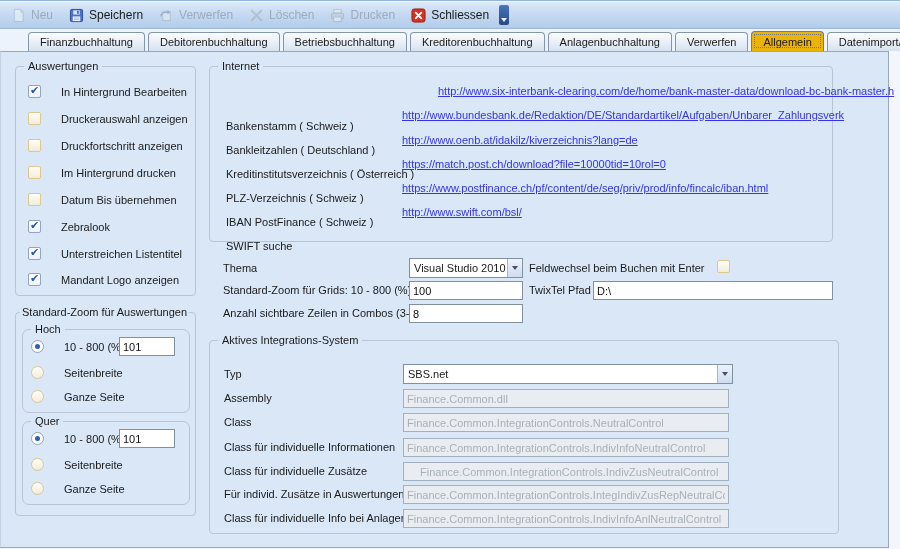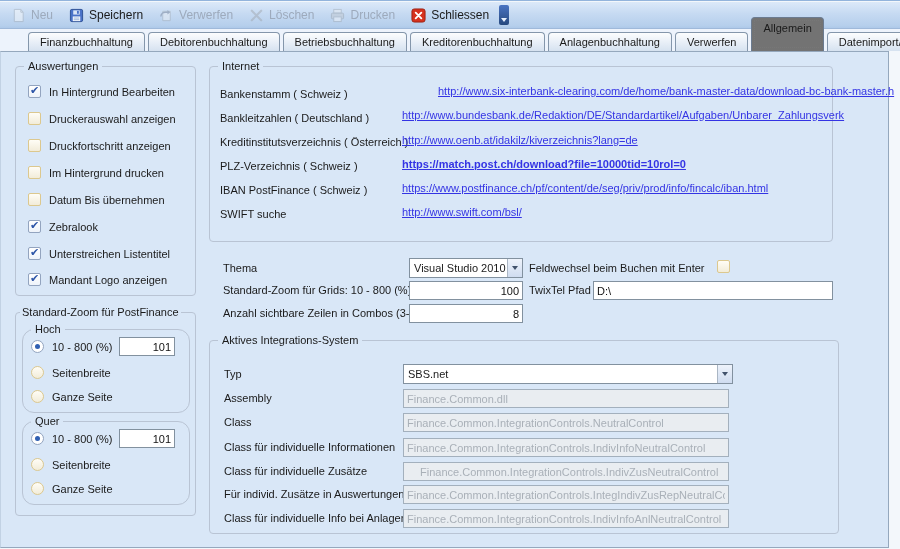--- a/index.html
+++ b/index.html
@@ -20,59 +20,59 @@
     background:linear-gradient(#4a74c2,#27497e); position:relative; }
   .overflow-grip::after { content:""; position:absolute; left:2px; bottom:3px;
     border-left:3px solid transparent; border-right:3px solid transparent; border-top:4px solid #e8f0fc; }
 
   
   .tabstrip { position:absolute; left:0; top:28px; width:100%; height:22px;
     display:flex; align-items:flex-end; padding-left:28px; background:#edf3fc; }
   .tab { height:19px; line-height:18px; padding:0 11px; margin-right:3px; white-space:nowrap;
     border:1px solid #8496ab; border-bottom:none; border-radius:4px 4px 0 0;
     background:linear-gradient(#fcfdfe,#e7eef7 55%,#d6e2f0); font-size:11px; cursor:default; }
-  .tab.selected { background:#737373; height:34px; line-height:21px; position:relative; z-index:3;
+  .tab.selected { background:#eab308; height:20px; line-height:21px; position:relative; z-index:3;
     border-color:#6b7b90; outline:1px dotted #777; outline-offset:-4px; }
 
   
   .content { position:absolute; left:0; top:50px; width:889px; height:497px;
     background:#d9e7f7; border:1px solid #95a8bd; border-left-color:#c2d2e4; }
 
   .grp { position:absolute; border:1px solid #b9c4d4; border-radius:4px; }
   .grp-title { position:absolute; top:-7px; left:8px; background:#d9e7f7; padding:0 4px; white-space:nowrap; }
-  .subgrp { position:absolute; border:1px solid #b9c4d4; border-radius:12px; }
-
-  
-  .cbrow, .rdrow { position:absolute; display:flex; align-items:center; gap:8px; white-space:nowrap; }
+  .subgrp { position:absolute; border:1px solid #b9c4d4; border-radius:7px; }
+
+  
+  .cbrow, .rdrow { position:absolute; display:flex; align-items:center; gap:20px; white-space:nowrap; }
   .cb { width:13px; height:13px; flex:0 0 13px; border:1px solid #dcc88e; border-radius:2px;
     background:linear-gradient(#fffdf6,#f2ecd9); position:relative; }
   .cb.checked { border-color:#93a4bf; background:linear-gradient(#ffffff,#eef3fa); }
   .cb.checked::after { content:"✔"; position:absolute; left:1px; top:-2px; font-size:11px; color:#2d56a8; }
   .rd { width:13px; height:13px; flex:0 0 13px; border:1px solid #dcc88e; border-radius:50%;
     background:linear-gradient(#fffdf6,#f2ecd9); position:relative; }
   .rd.selected { border-color:#93a4bf; background:#fff; }
   .rd.selected::after { content:""; position:absolute; left:3px; top:3px; width:5px; height:5px;
     border-radius:50%; background:#2f5fb2; }
 
   
   .tb { position:absolute; height:19px; border:1px solid #82919f; background:#fff; font-family:"Liberation Sans",sans-serif;
     font-size:11px; color:#111; padding:0 3px; }
-  .tb.num { text-align:right; }
+  .tb.num { }
   .tb.disabled { background:#e9edf1; border-color:#a3b0bd; color:#a9b0b8; }
   .combo { position:absolute; height:20px; border:1px solid #82919f; background:#fff; display:flex; }
   .combo .val { flex:1; line-height:18px; padding-left:4px; white-space:nowrap; overflow:hidden; }
   .combo .btn { width:15px; border-left:1px solid #aab6c4; background:linear-gradient(#eef3fb,#cfdcf0);
     display:flex; align-items:center; justify-content:center; }
   .combo .btn::after { content:""; border-left:3px solid transparent; border-right:3px solid transparent;
     border-top:4px solid #41526b; }
 
   .lbl { position:absolute; white-space:nowrap; }
   a.link { position:absolute; color:#3434e4; text-decoration:underline; white-space:nowrap; font-size:11px; }
 
-  .inet-label { left:10px; }
+  .inet-label { left:16px;margin-top:32px; }
   .inet-link { left:192px; }
 </style>
 </head>
 <body>
 
 <div class="window">
 
   <div class="toolbar">
     <button class="tbtn disabled">
       <span>
@@ -180,21 +180,21 @@
           <span class="cb checked"></span>
           <span>Unterstreichen Listentitel</span>
         </div>
       <div class="cbrow" style="left:12px; top:206px;">
           <span class="cb checked"></span>
           <span>Mandant Logo anzeigen</span>
         </div>
     </div>
 
     <div class="grp" style="left:14px; top:260px; width:181px; height:204px;">
-      <span class="grp-title" style="left:4px; padding:0 2px;">Standard-Zoom für PostFinance</span>
+      <span class="grp-title" style="left:4px; padding:0 2px;">Standard-Zoom für Auswertungen</span>
 
       <div class="subgrp" style="left:6px; top:16px; width:168px; height:84px;">
         <span class="grp-title">Hoch</span>
         <div class="rdrow" style="left:8px; top:10px;">
             <span class="rd selected"></span>
             <span>10 - 800 (%)</span>
           </div>
         <input class="tb num" style="left: 96px; top: 7px; width: 56px;" readonly="" value="101">
         <div class="rdrow" style="left:8px; top:36px;">
             <span class="rd"></span>
@@ -226,21 +226,21 @@
 
     <div class="grp" style="left:208px; top:14px; width:624px; height:176px;">
       <span class="grp-title">Internet</span>
       <span class="lbl inet-label" style="top:21px;">Bankenstamm ( Schweiz )</span>
       <a class="link inet-link" style="top:18px;padding-left:36px;" href="#">http://www.six-interbank-clearing.com/de/home/bank-master-data/download-bc-bank-master.h</a>
       <span class="lbl inet-label" style="top:45px;">Bankleitzahlen ( Deutschland )</span>
       <a class="link inet-link" style="top:42px;" href="#">http://www.bundesbank.de/Redaktion/DE/Standardartikel/Aufgaben/Unbarer_Zahlungsverk</a>
       <span class="lbl inet-label" style="top:69px;">Kreditinstitutsverzeichnis ( Österreich )</span>
       <a class="link inet-link" style="top:67px;" href="#">http://www.oenb.at/idakilz/kiverzeichnis?lang=de</a>
       <span class="lbl inet-label" style="top:93px;">PLZ-Verzeichnis ( Schweiz )</span>
-      <a class="link inet-link" style="top:91px;font-weight:bold;" href="#">https://match.post.ch/download?file=10000tid=10rol=0</a>
+      <a class="link inet-link" style="top:91px;" href="#">https://match.post.ch/download?file=10000tid=10rol=0</a>
       <span class="lbl inet-label" style="top:117px;">IBAN PostFinance ( Schweiz )</span>
       <a class="link inet-link" style="top:115px;" href="#">https://www.postfinance.ch/pf/content/de/seg/priv/prod/info/fincalc/iban.html</a>
       <span class="lbl inet-label" style="top:141px;">SWIFT suche</span>
       <a class="link inet-link" style="top:139px;" href="#">http://www.swift.com/bsl/</a>
     </div>
 
     <span class="lbl" style="left:222px; top:210px;">Thema</span>
     <div class="combo" style="left:408px; top:206px; width:114px;">
       <span class="val">Visual Studio 2010</span>
       <span class="btn"></span>

